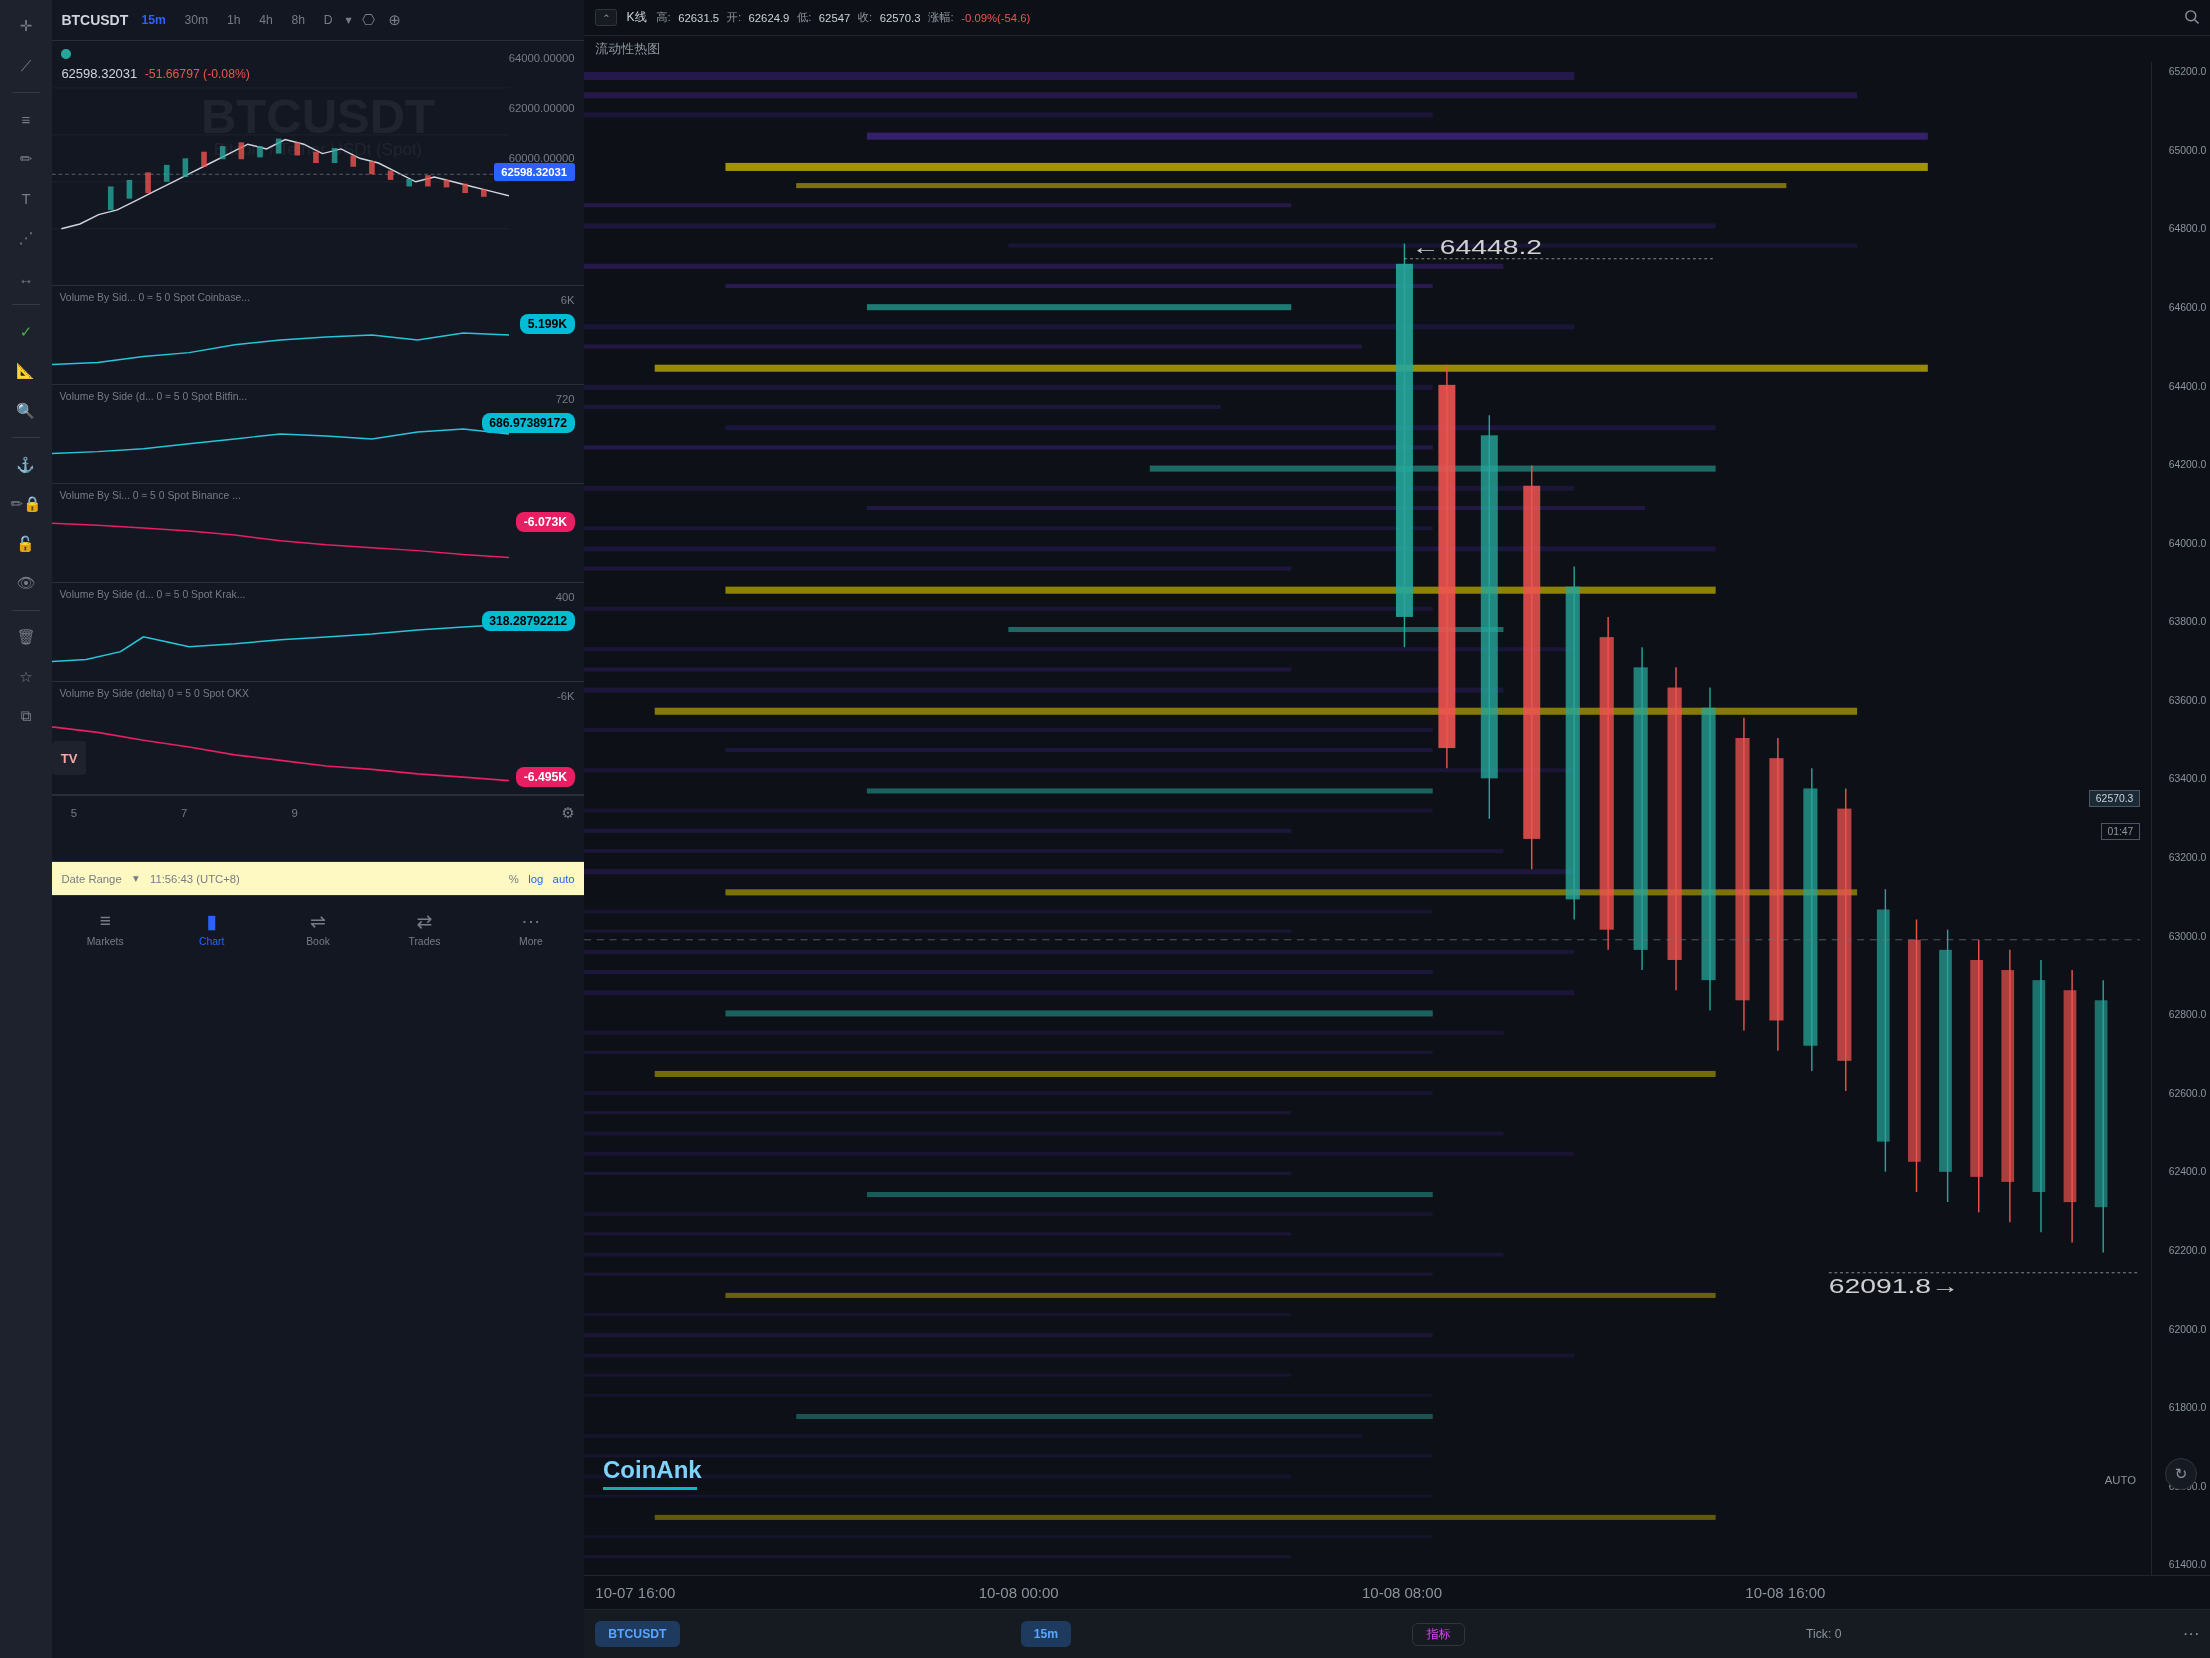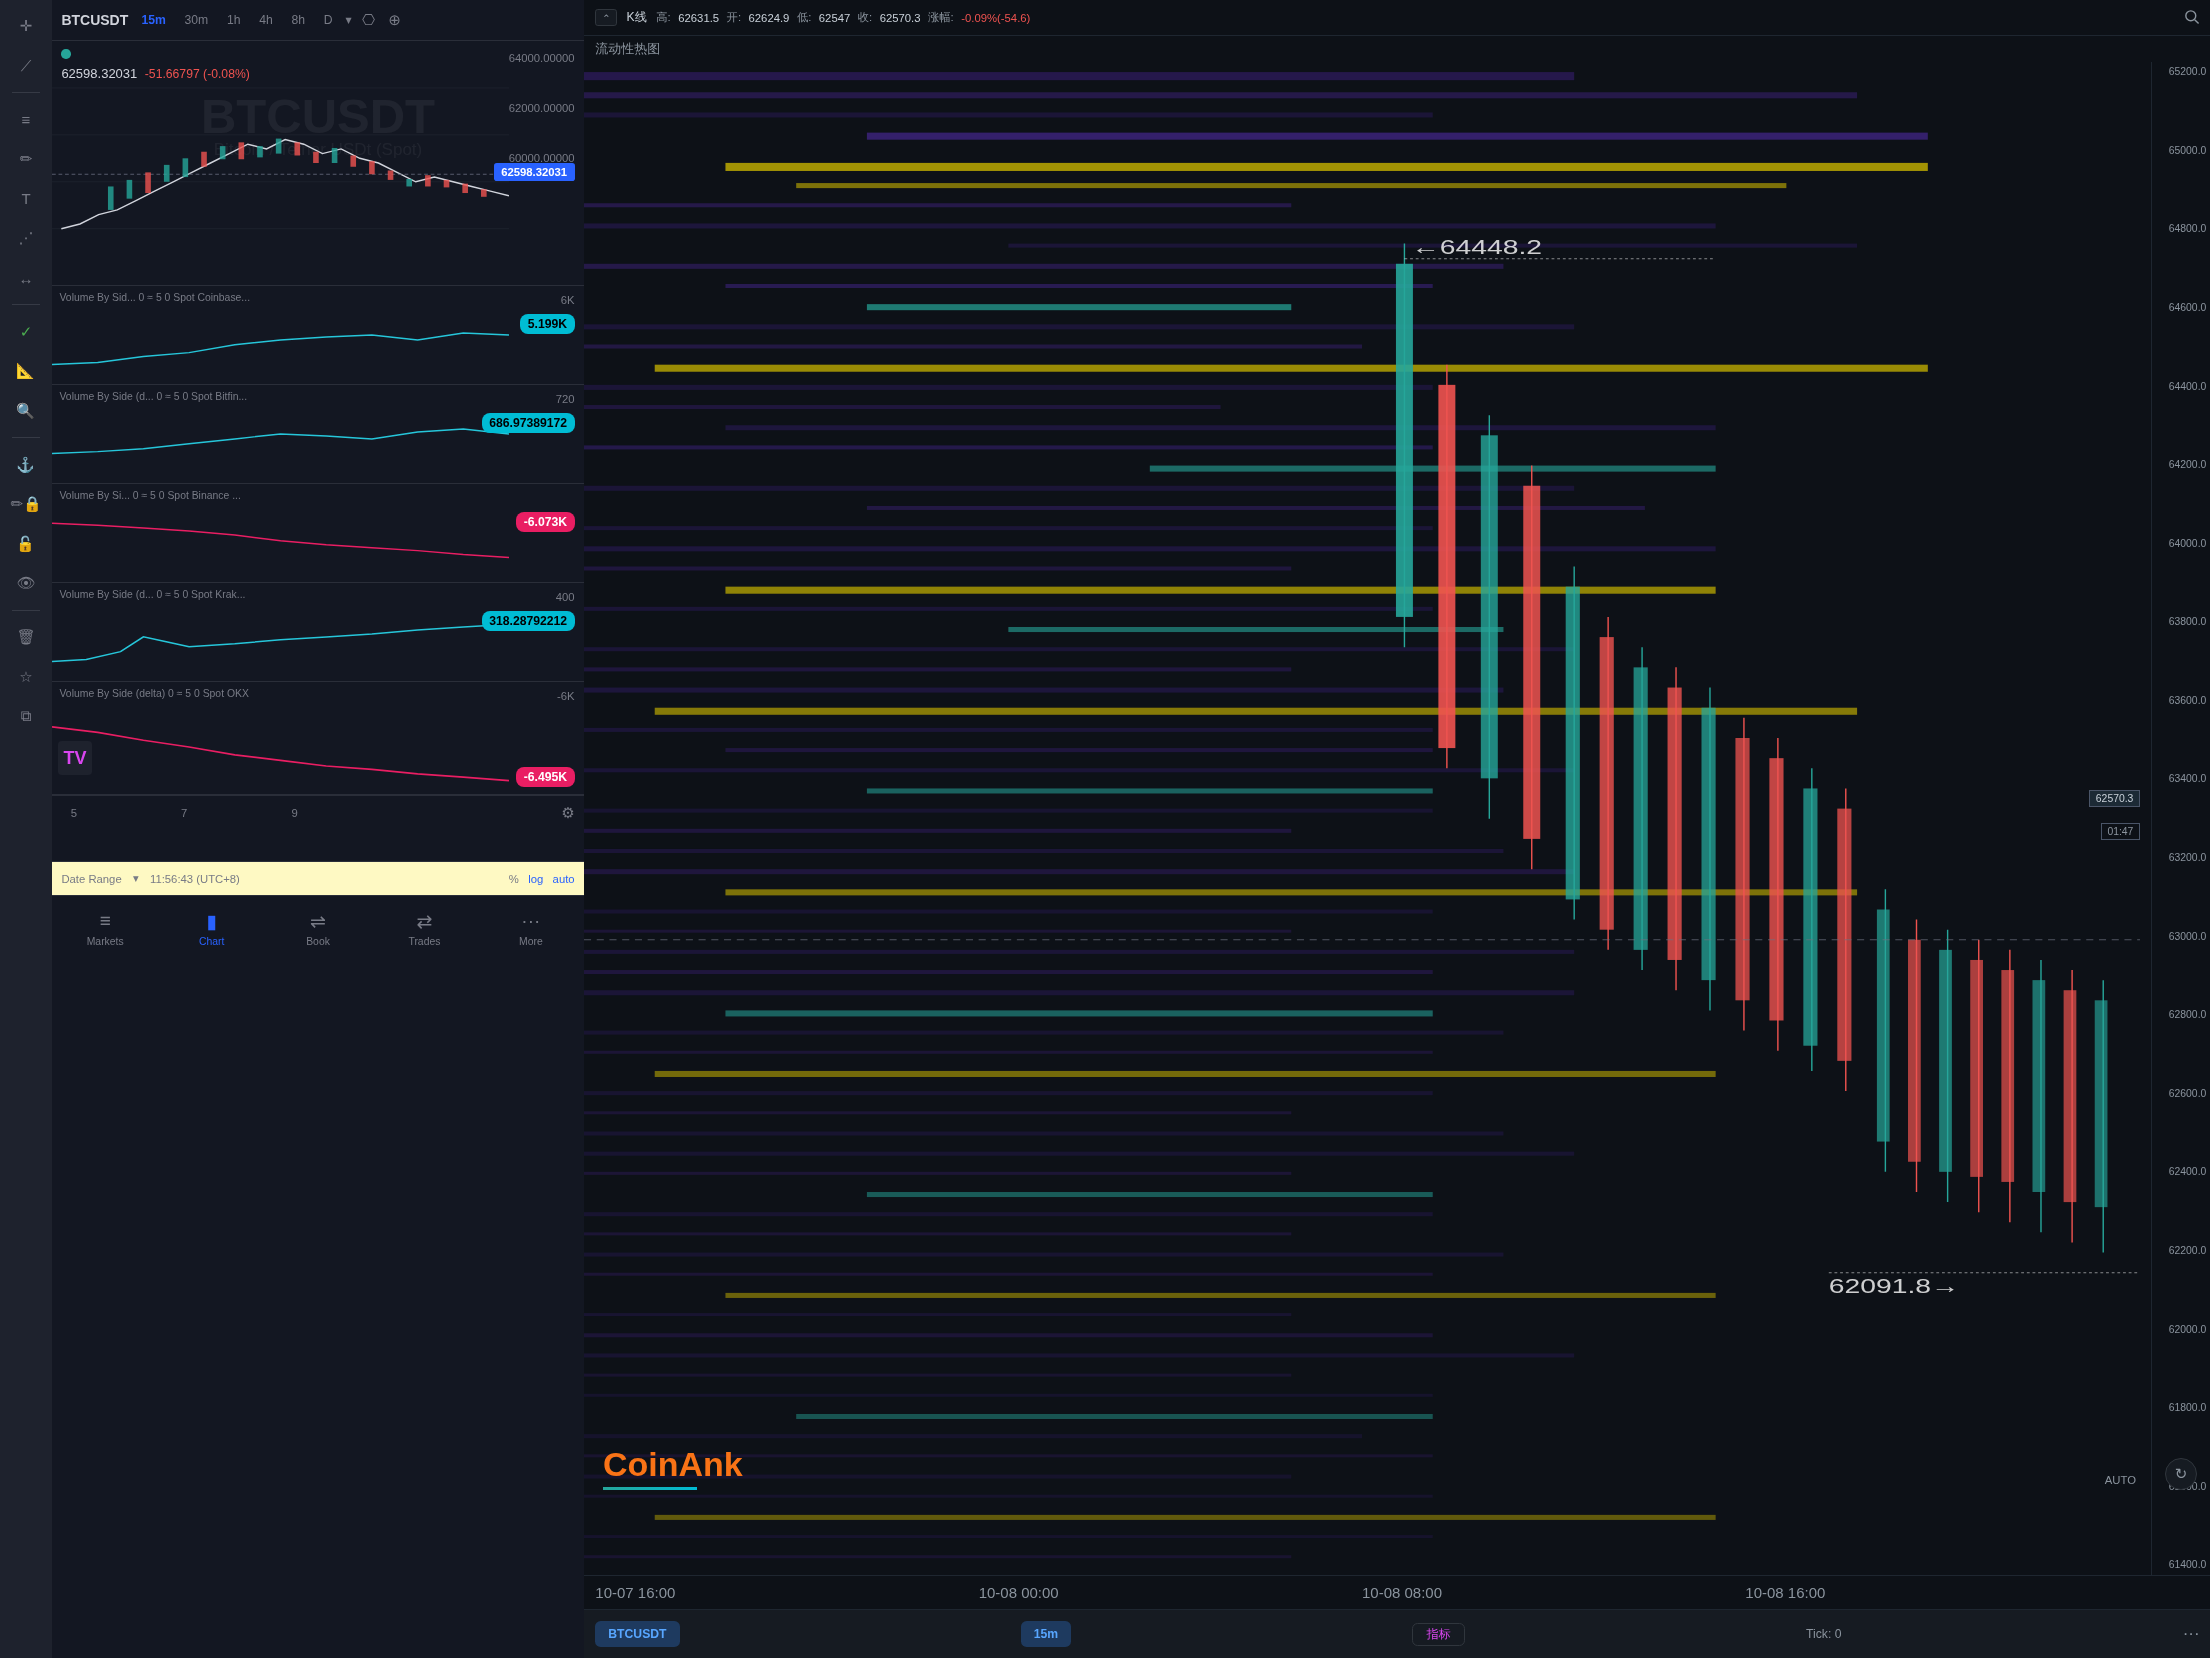--- a/index.html
+++ b/index.html
@@ -469,22 +469,22 @@
     .footer-dots {
       color: #8b949e;
       font-size: 17px;
       cursor: pointer;
     }
 
     .coinank-logo {
       position: absolute;
       bottom: 85px;
       left: 19px;
-      color: #f97316;
-      font-size: 34px;
+      color: #7dd3fc;
+      font-size: 24px;
       font-weight: 900;
     }
 
     .coinank-underline {
       height: 2.8px;
       background: linear-gradient(90deg, #26a69a, #00bcd4);
       width: 94px;
       margin-top: 2.8px;
     }
 
@@ -509,30 +509,30 @@
       align-items: center;
       justify-content: center;
       color: #8b949e;
       font-size: 15px;
       cursor: pointer;
     }
 
     .tradingview-logo {
       position: absolute;
       bottom: 19px;
-      left: 6px;
+      left: 0;
       width: 34px;
       height: 34px;
       background: #1e222d;
       border-radius: 3.8px;
       display: flex;
       align-items: center;
       justify-content: center;
-      color: #d946ef;
-      font-size: 18px;
+      color: #fca5a5;
+      font-size: 13px;
       font-weight: 900;
     }
   </style>
 </head>
 <body>
 
 <div class="left-panel">
 
   <div class="left-toolbar">
     <div class="toolbar-icon">✛</div>

